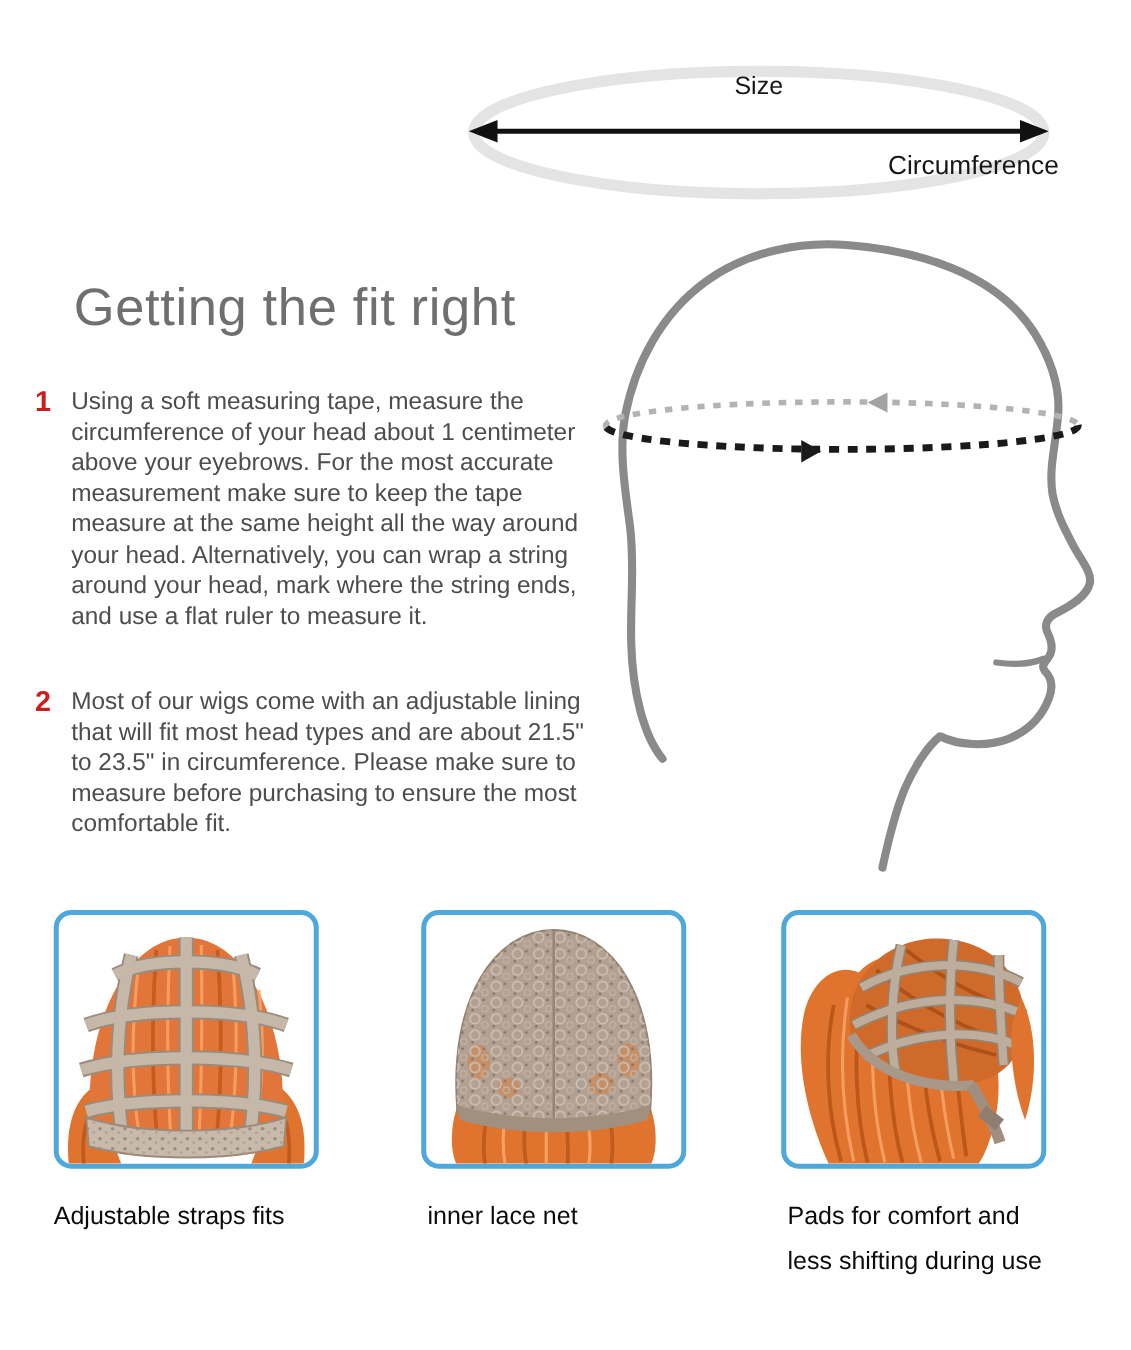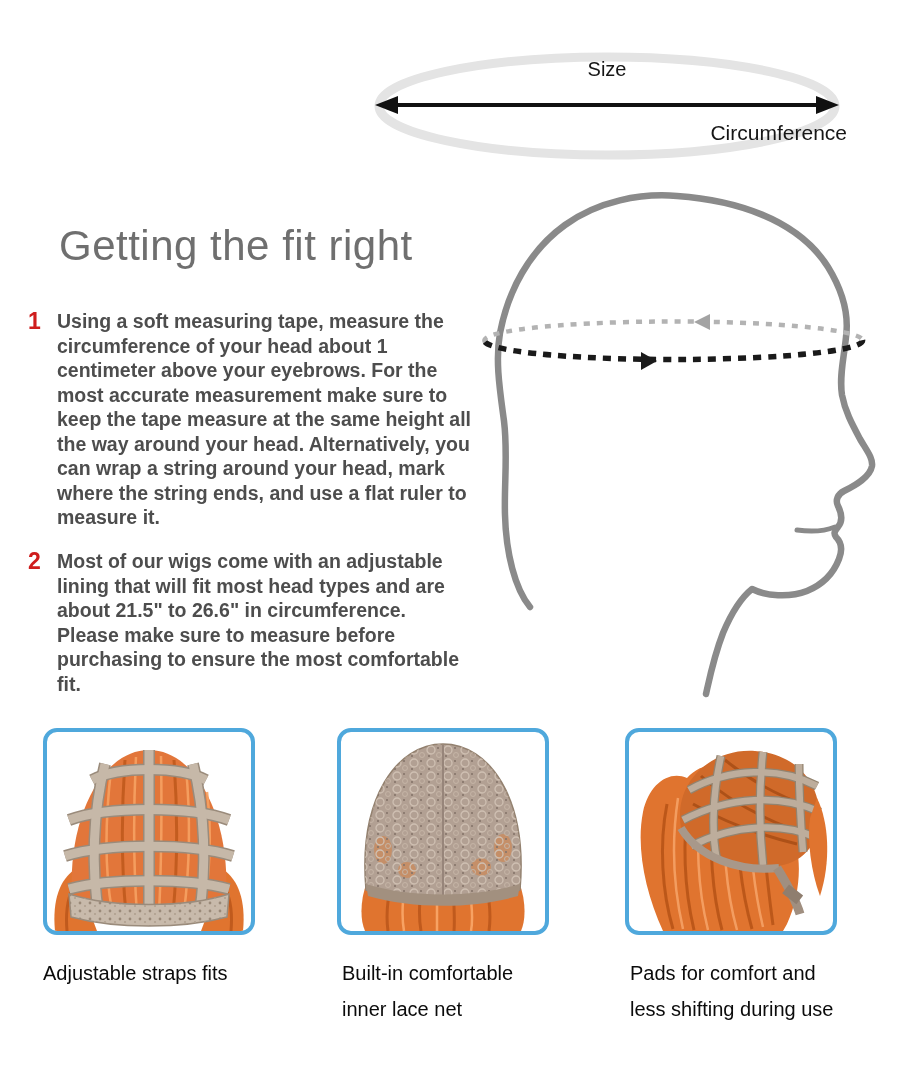--- a/index.html
+++ b/index.html
@@ -37,21 +37,21 @@
   }
   .step { position: absolute; left: 28px; width: 446px; }
   .step1 { top: 309px; }
   .step2 { top: 549px; }
   .step-num {
     position: absolute; left: 0; top: 0;
     color: #cf1d1d; font-weight: 700; font-size: 23px; line-height: 25px;
   }
   .step-text {
     margin: 0 0 0 29px; width: 414px;
-    font-size: 19.5px; line-height: 24.5px; color: #4d4d4d; font-weight: bold;
+    font-size: 19.5px; line-height: 24.5px; color: #4d4d4d;
   }
 
   
   .head-fig { position: absolute; left: 455px; top: 185px; width: 450px; height: 520px; }
 
   
   .card {
     position: absolute; top: 728px; width: 212px; height: 207px;
     border: 4px solid #4fa8dc; border-radius: 14px; background: #ffffff;
     box-sizing: border-box; overflow: hidden;
@@ -85,21 +85,21 @@
 
   <h1 class="heading">Getting the fit right</h1>
 
   <div class="step step1">
     <span class="step-num">1</span>
     <p class="step-text">Using a soft measuring tape, measure the circumference of your head about 1 centimeter above your eyebrows. For the most accurate measurement make sure to keep the tape measure at the same height all the way around your head. Alternatively, you can wrap a string around your head, mark where the string ends, and use a flat ruler to measure it.</p>
   </div>
 
   <div class="step step2">
     <span class="step-num">2</span>
-    <p class="step-text">Most of our wigs come with an adjustable lining that will fit most head types and are about 21.5" to 26.6" in circumference. Please make sure to measure before purchasing to ensure the most comfortable fit.</p>
+    <p class="step-text">Most of our wigs come with an adjustable lining that will fit most head types and are about 21.5" to 23.5" in circumference. Please make sure to measure before purchasing to ensure the most comfortable fit.</p>
   </div>
 
   <div class="head-fig">
     <svg width="450" height="520" viewBox="0 0 450 520">
 
       <path d="M 75 422
            C 60 404, 51 368, 50 330
            C 49 299, 53 268, 49 236
            C 45 206, 40 176, 45 148
            C 53 106, 74 66, 110 40
@@ -273,21 +273,20 @@
       <rect x="155" y="157" width="18" height="11" fill="#8f7e6f" transform="rotate(38 164 162)"></rect>
 
       <path d="M 188 66 C 200 90, 202 130, 191 164 C 182 140, 178 108, 181 86 Z" fill="#e0742f"></path>
     </svg>
   </div>
 
   <div class="caption cap1">
     <div>Adjustable straps fits</div>
   </div>
   <div class="caption cap2">
-    <div>Built-in comfortable</div>
     <div>inner lace net</div>
   </div>
   <div class="caption cap3">
     <div>Pads for comfort and</div>
     <div>less shifting during use</div>
   </div>
 
 </div>
 
 </body></html>

